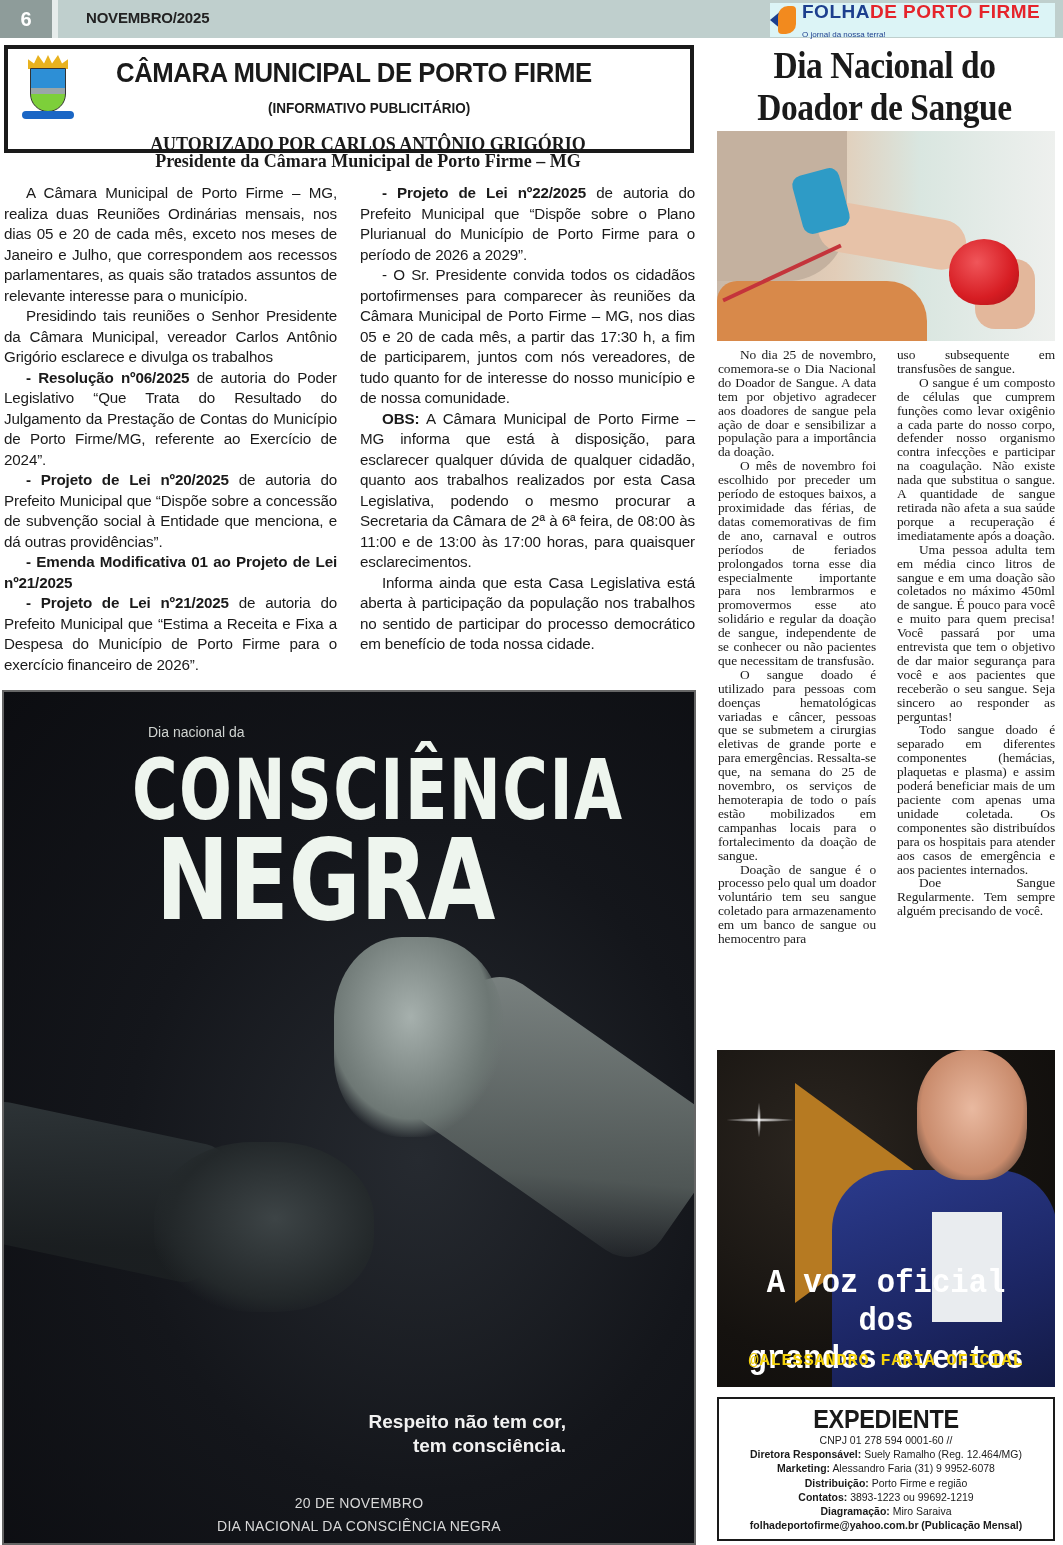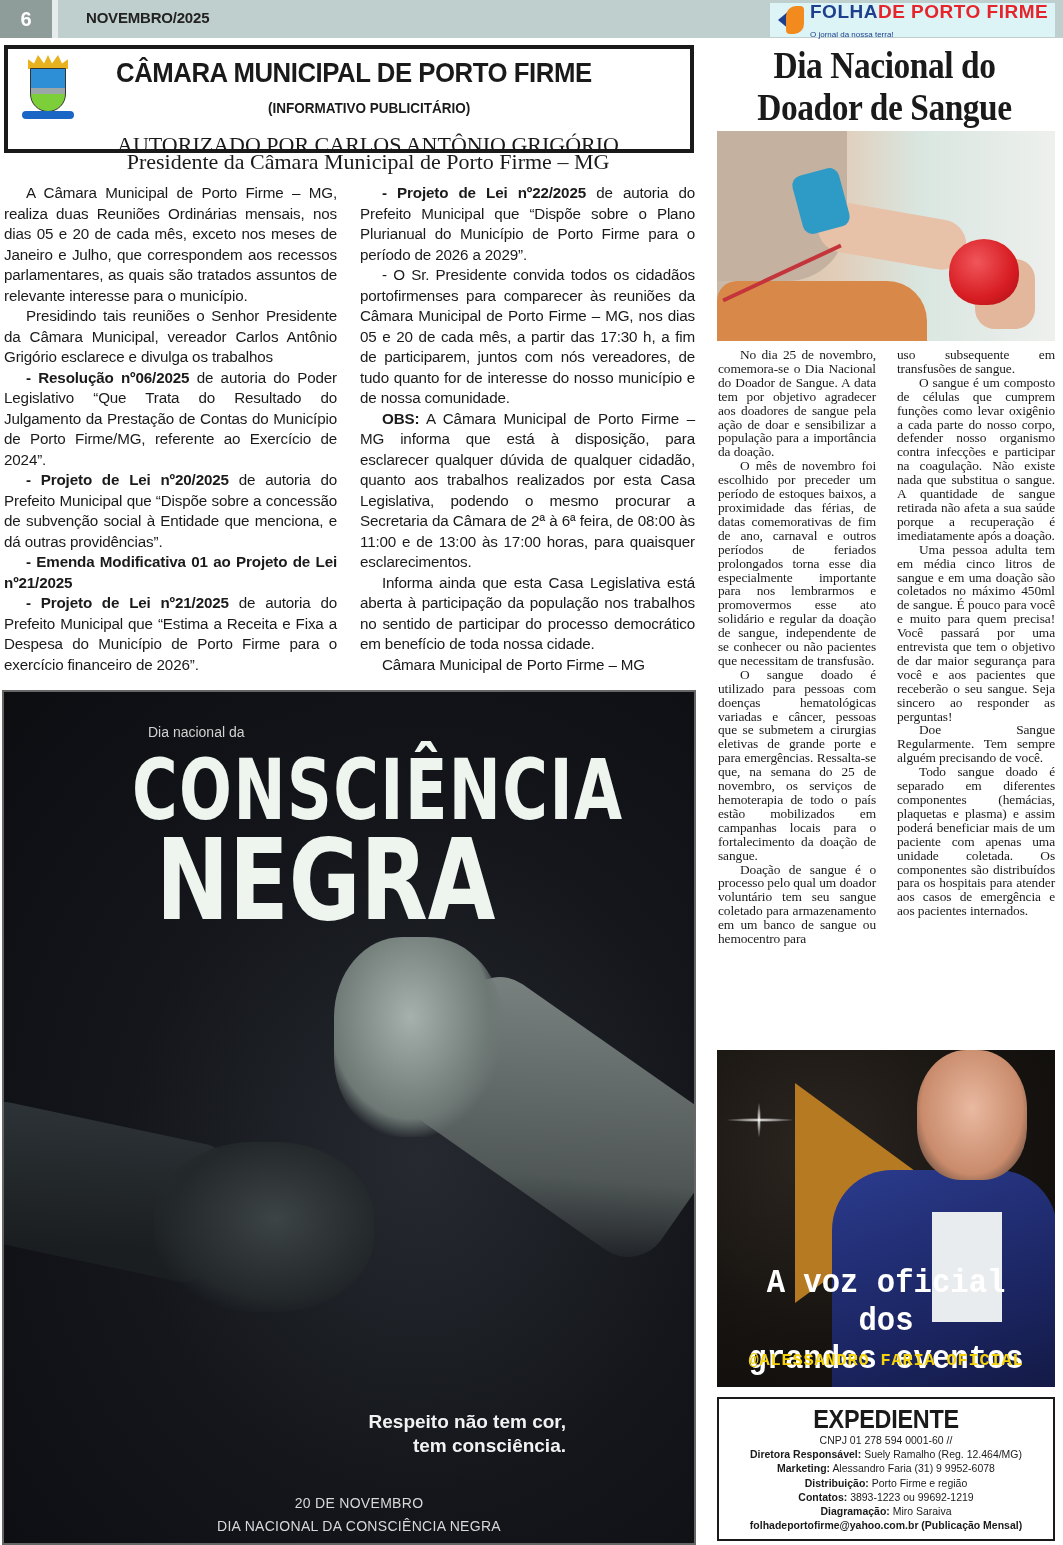--- a/index.html
+++ b/index.html
@@ -3,40 +3,40 @@
 <meta charset="utf-8">
 <style>
   * { box-sizing: border-box; margin: 0; padding: 0; }
   html, body { width: 1063px; height: 1545px; background: #ffffff; overflow: hidden; }
   body { position: relative; font-family: "Liberation Sans", sans-serif; color: #1a1a1a; }
 
   
   .topbar { position: absolute; left: 0; top: 0; width: 1063px; height: 38px; background: #bfcfcd; }
   .page-num { position: absolute; left: 0; top: 0; width: 58px; height: 38px; background: #8e9c9a; color: #ffffff; font-weight: bold; font-size: 20px; display: flex; align-items: center; justify-content: center; border-right: 6px solid #e6eceb; }
   .issue-date { position: absolute; left: 86px; top: 9px; font-size: 15px; font-weight: bold; color: #222; letter-spacing: -0.2px; }
-  .masthead { position: absolute; left: 770px; top: 3px; width: 285px; height: 34px; background: #dcf4f6; display: flex; align-items: center; padding-left: 8px; }
+  .masthead { position: absolute; left: 770px; top: 3px; width: 285px; height: 34px; background: #dcf4f6; display: flex; align-items: center; }
   .masthead-logo { width: 26px; height: 28px; position: relative; margin-right: 6px; }
   .masthead-logo .l1 { position: absolute; left: 0; top: 4px; width: 0; height: 0; border-top: 10px solid transparent; border-bottom: 10px solid transparent; border-right: 12px solid #1d3f8e; }
   .masthead-logo .l2 { position: absolute; left: 8px; top: 0; width: 18px; height: 28px; background: #f28a1e; border-radius: 10px 4px 10px 4px; }
   .masthead-text { display: flex; flex-direction: column; line-height: 1; }
   .masthead-title { font-size: 19px; font-weight: bold; letter-spacing: 0.5px; }
   .masthead-title .a { color: #1d3f8e; }
   .masthead-title .b { color: #e5242b; }
   .masthead-sub { font-size: 8px; color: #1d3f8e; margin-top: 10px; }
 
   
   .camara-box { position: absolute; left: 4px; top: 45px; width: 690px; height: 108px; border: 4px solid #1a1a1a; }
   .crest { position: absolute; left: 12px; top: 6px; width: 56px; height: 68px; }
   .crest .crown { position: absolute; left: 8px; top: 0; width: 40px; height: 14px; background: #e8b21f; clip-path: polygon(0 100%, 0 30%, 15% 60%, 25% 0, 40% 60%, 50% 0, 60% 60%, 75% 0, 85% 60%, 100% 30%, 100% 100%); }
   .crest .shield { position: absolute; left: 10px; top: 13px; width: 36px; height: 44px; background: linear-gradient(#2d8fd6 0 45%, #9aa6a8 45% 60%, #7dcf3a 60%); border-radius: 0 0 18px 18px; border: 1px solid #333; }
   .crest .ribbon { position: absolute; left: 2px; top: 56px; width: 52px; height: 8px; background: #1a66c5; border-radius: 4px; }
   .camara-title { position: absolute; left: 108px; top: 8px; font-size: 28px; font-weight: bold; letter-spacing: -0.5px; transform: scaleX(0.92); transform-origin: left; }
   .camara-sub { position: absolute; left: 260px; top: 50px; font-size: 15px; font-weight: bold; transform: scaleX(0.9); transform-origin: left; }
 
-  .auth { position: absolute; left: 0; top: 136px; width: 700px; text-align: center; font-family: "Liberation Serif", serif; font-weight: normal; font-size: 22px; line-height: 17px; padding-left: 36px; }
+  .auth { position: absolute; left: 0; top: 136px; width: 700px; text-align: center; font-family: "Liberation Serif", serif; font-weight: bold; font-size: 18px; line-height: 17px; padding-left: 36px; }
 
   .col { position: absolute; font-size: 15.2px; line-height: 20.5px; text-align: justify; letter-spacing: -0.15px; }
   .col p { text-indent: 22px; }
   .col b { font-weight: bold; }
   .col1 { left: 4px; top: 183px; width: 333px; }
   .col2 { left: 360px; top: 183px; width: 335px; }
 
   
   .cn-ad { position: absolute; left: 2px; top: 690px; width: 694px; height: 855px; background: radial-gradient(ellipse at 60% 55%, #262a30 0%, #14161b 50%, #0c0d11 100%); border: 2px solid #666; overflow: hidden; }
   .cn-small { position: absolute; left: 144px; top: 32px; color: #cfd3d0; font-size: 14px; }
@@ -122,21 +122,20 @@
   <p><b>- Projeto de Lei nº20/2025</b><span> de autoria do Prefeito Municipal que “Dispõe sobre a concessão de subvenção social à Entidade que menciona, e dá outras providências”.</span></p>
   <p><b>- Emenda Modificativa 01 ao Projeto de Lei nº21/2025</b></p>
   <p><b>- Projeto de Lei nº21/2025</b><span> de autoria do Prefeito Municipal que “Estima a Receita e Fixa a Despesa do Município de Porto Firme para o exercício financeiro de 2026”.</span></p>
 </div>
 
 <div class="col col2">
   <p><b>- Projeto de Lei nº22/2025</b><span> de autoria do Prefeito Municipal que “Dispõe sobre o Plano Plurianual do Município de Porto Firme para o período de 2026 a 2029”.</span></p>
   <p>- O Sr. Presidente convida todos os cidadãos portofirmenses para comparecer às reuniões da Câmara Municipal de Porto Firme – MG, nos dias 05 e 20 de cada mês, a partir das 17:30 h,  a  fim de participarem, juntos com nós vereadores, de tudo quanto for de interesse do  nosso município e de nossa comunidade.</p>
   <p><b>OBS:</b><span> A Câmara Municipal de Porto Firme – MG informa que está à disposição, para esclarecer qualquer dúvida de qualquer cidadão, quanto aos trabalhos realizados por esta Casa Legislativa, podendo o mesmo procurar a Secretaria da Câmara de 2ª à 6ª feira, de 08:00 às 11:00 e de 13:00 às 17:00 horas, para quaisquer esclarecimentos.</span></p>
   <p>Informa ainda que esta Casa Legislativa está aberta à participação da população nos trabalhos no sentido de participar do processo democrático em benefício de toda nossa cidade.</p>
-  <p>Câmara Municipal de Porto Firme – MG</p>
 </div>
 
 <div class="cn-ad">
   <div class="arm-dark"></div>
   <div class="arm-white"></div>
   <div class="fist-dark"></div>
   <div class="fist-white"></div>
   <div class="cn-small">Dia nacional da</div>
   <div class="cn-title1">CONSCIÊNCIA</div>
   <div class="cn-title2">NEGRA</div>
@@ -169,22 +168,22 @@
   <p>No dia 25 de novembro, comemora-se o Dia Nacional do Doador de Sangue. A data tem por objetivo agradecer aos doadores de sangue pela ação de doar e sensibilizar a população para a importância da doação.</p>
   <p>O mês de novembro foi escolhido por preceder um período de estoques baixos, a proximidade das férias, de datas comemorativas de fim de ano, carnaval e outros períodos de feriados prolongados torna esse dia especialmente importante para nos lembrarmos e promovermos esse ato solidário e regular da doação de sangue, independente de se conhecer ou não pacientes que necessitam de transfusão.</p>
   <p>O sangue doado é utilizado para pessoas com doenças hematológicas variadas e câncer, pessoas que se submetem a cirurgias eletivas de grande porte e para emergências. Ressalta-se que, na semana do 25 de novembro, os serviços de hemoterapia de todo o país estão mobilizados em campanhas locais para o fortalecimento da doação de sangue.</p>
   <p>Doação de sangue é o processo pelo qual um doador voluntário tem seu sangue coletado para armazenamento em um banco de sangue ou hemocentro para</p>
 </div>
 
 <div class="rcol rcol4">
   <p style="text-indent:0">uso subsequente em transfusões de sangue.</p>
   <p>O sangue é um composto de células que cumprem funções como levar oxigênio a cada parte do nosso corpo, defender nosso organismo contra infecções e participar na coagulação. Não existe nada que substitua o sangue. A quantidade de sangue retirada não afeta a sua saúde porque a recuperação é imediatamente após a doação.</p>
   <p>Uma pessoa adulta tem em média cinco litros de sangue e em uma doação são coletados no máximo 450ml de sangue. É pouco para você e muito para quem precisa! Você passará por uma entrevista que tem o objetivo de dar maior segurança para você e aos pacientes que receberão o seu sangue. Seja sincero ao responder as perguntas!</p>
+  <p>Todo sangue doado é separado em diferentes componentes (hemácias, plaquetas e plasma) e assim poderá beneficiar mais de um paciente com apenas uma unidade coletada. Os componentes são distribuídos para os hospitais para atender aos casos de emergência e aos pacientes internados.</p>
   <p>Doe Sangue Regularmente. Tem sempre alguém precisando de você.</p>
-  <p>Todo sangue doado é separado em diferentes componentes (hemácias, plaquetas e plasma) e assim poderá beneficiar mais de um paciente com apenas uma unidade coletada. Os componentes são distribuídos para os hospitais para atender aos casos de emergência e aos pacientes internados.</p>
 </div>
 
 <div class="av-ad">
   <div class="av-triangle"></div>
   <div class="av-star"></div>
   <div class="av-star2"></div>
   <div class="av-jacket"></div>
   <div class="av-shirt"></div>
   <div class="av-face"></div>
   <div class="av-line1">

